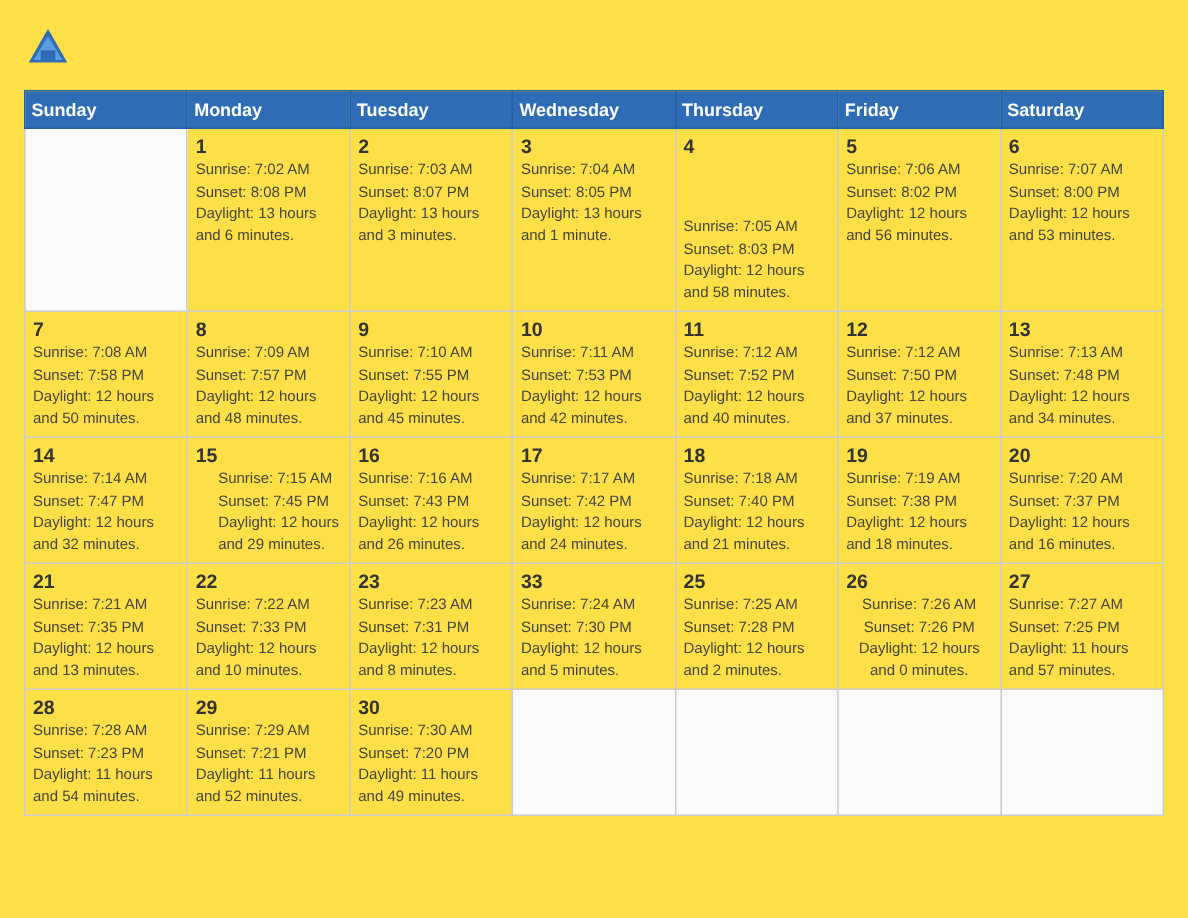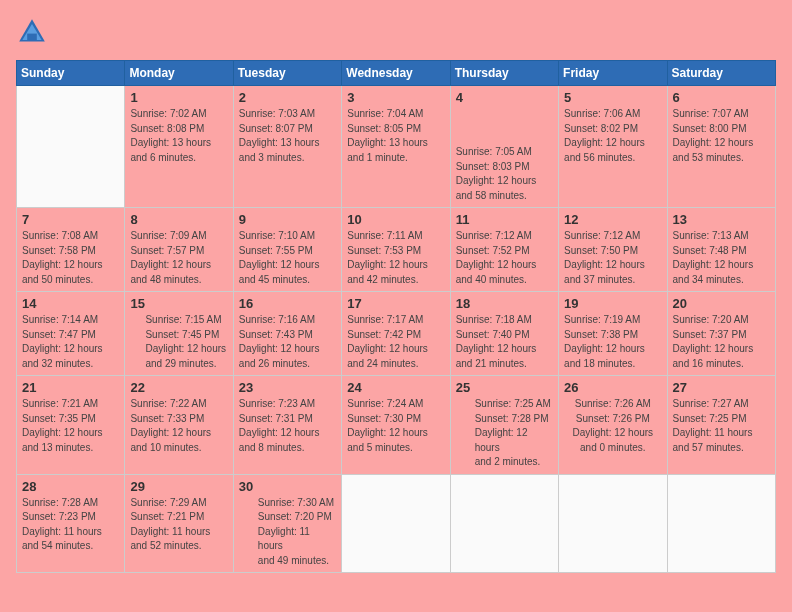--- a/index.html
+++ b/index.html
@@ -5,21 +5,21 @@
     * { margin: 0; padding: 0; box-sizing: border-box; }
     body {
       font-family: Arial, sans-serif;
       background: #fff;
       width: 792px;
       min-height: 612px;
     }
     .page {
       width: 792px;
       min-height: 612px;
-      background: #fca5a5;
+      background: #fde047;
       padding: 16px 16px 16px 16px;
     }
     .header {
       display: flex;
       justify-content: space-between;
       align-items: flex-start;
       margin-bottom: 12px;
     }
     .logo {
       display: flex;
@@ -287,29 +287,29 @@
 and 10 minutes.</div>
           </td>
           <td>
             <span class="day-num">23</span>
             <div class="day-info" style="white-space: pre-line;">Sunrise: 7:23 AM
 Sunset: 7:31 PM
 Daylight: 12 hours
 and 8 minutes.</div>
           </td>
           <td>
-            <span class="day-num">24</span>
+            <span class="day-num">33</span>
             <div class="day-info" style="white-space: pre-line;">Sunrise: 7:24 AM
 Sunset: 7:30 PM
 Daylight: 12 hours
 and 5 minutes.</div>
           </td>
           <td>
             <span class="day-num">25</span>
-            <div class="day-info" style="white-space: pre-line; margin-left: 19px;">Sunrise: 7:25 AM
+            <div class="day-info" style="white-space: pre-line;">Sunrise: 7:25 AM
 Sunset: 7:28 PM
 Daylight: 12 hours
 and 2 minutes.</div>
           </td>
           <td>
             <span class="day-num">26</span>
             <div class="day-info" style="white-space: pre-line; text-align: center;">Sunrise: 7:26 AM
 Sunset: 7:26 PM
 Daylight: 12 hours
 and 0 minutes.</div>
@@ -332,21 +332,21 @@
           </td>
           <td>
             <span class="day-num">29</span>
             <div class="day-info" style="white-space: pre-line;">Sunrise: 7:29 AM
 Sunset: 7:21 PM
 Daylight: 11 hours
 and 52 minutes.</div>
           </td>
           <td>
             <span class="day-num">30</span>
-            <div class="day-info" style="white-space: pre-line; margin-left: 19px;">Sunrise: 7:30 AM
+            <div class="day-info" style="white-space: pre-line;">Sunrise: 7:30 AM
 Sunset: 7:20 PM
 Daylight: 11 hours
 and 49 minutes.</div>
           </td>
           <td class="empty-cell"></td>
           <td class="empty-cell"></td>
           <td class="empty-cell"></td>
           <td class="empty-cell"></td>
         </tr>
       </tbody>

